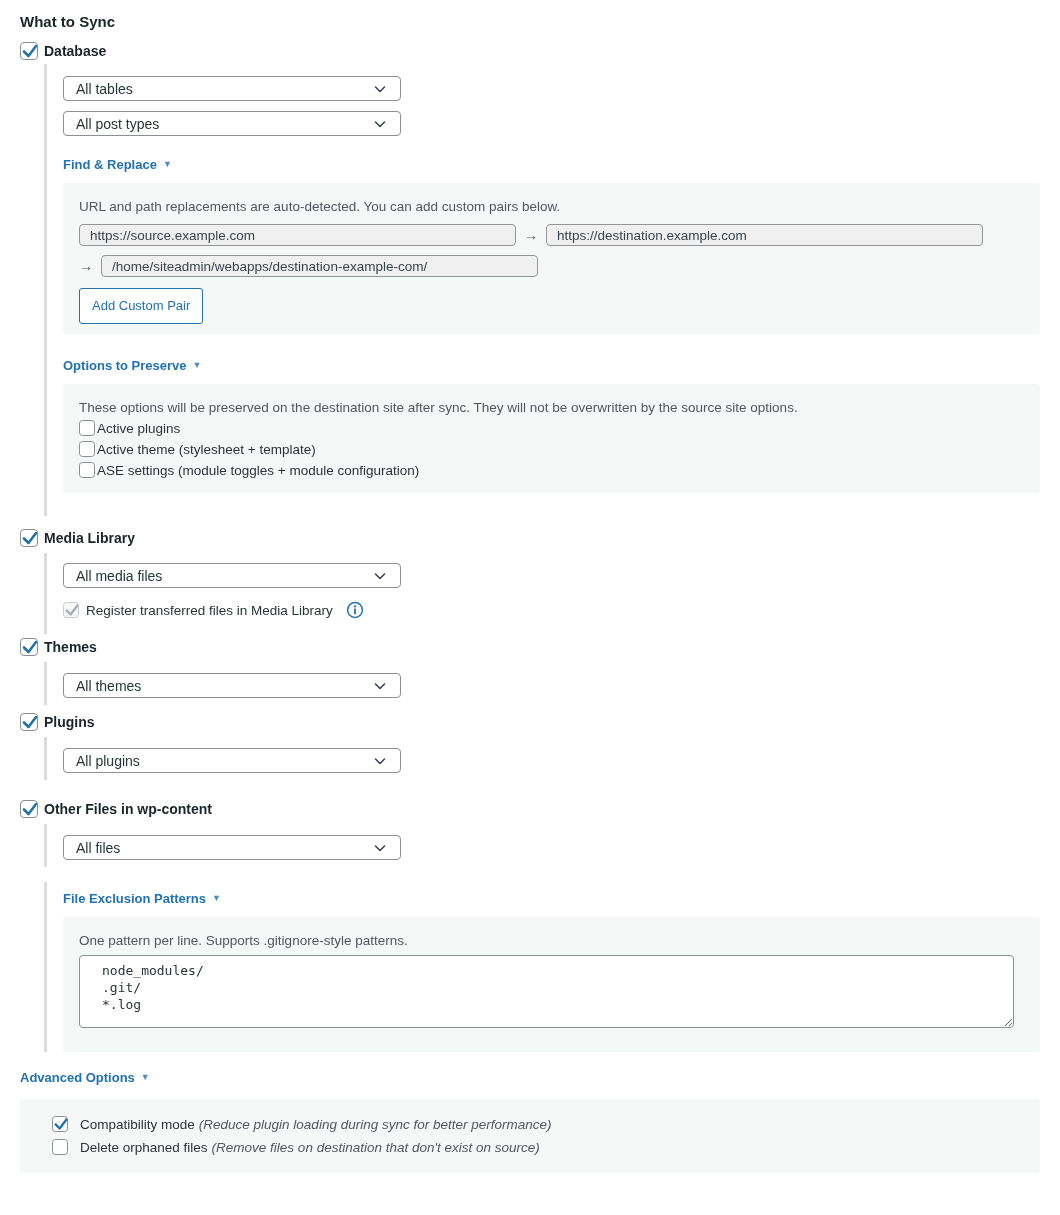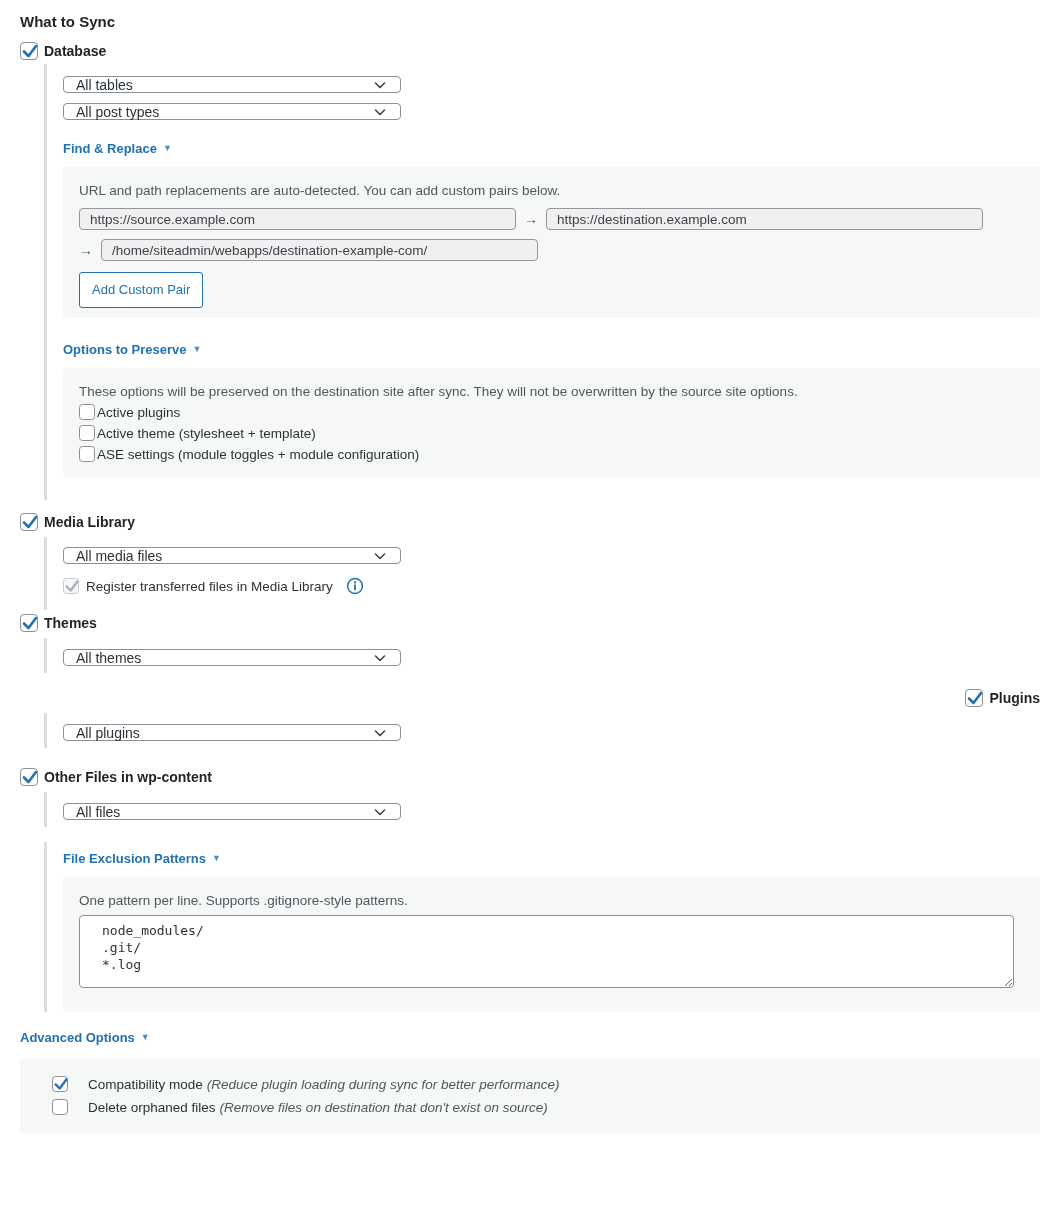--- a/index.html
+++ b/index.html
@@ -21,21 +21,21 @@
   .cb-16 svg { width:18px; height:18px; }
   .cb.checked svg { display:block; }
   .cb polyline { fill:none; stroke:#2271b1; stroke-width:2.6; stroke-linecap:round; stroke-linejoin:round; }
   .cb.dim { background:#f6f7f7; border-color:#c8cacd; cursor:default; }
   .cb.dim polyline { stroke:#a8aeb5; }
 
   
   .indent { margin-left:24px; border-left:3px solid #dcdcde; padding-left:16px; }
 
   
-  .sel { width:338px; height:17px; border:1px solid #8c8f94; border-radius:4px; background:#fff;
+  .sel { width:338px; height:25px; border:1px solid #8c8f94; border-radius:4px; background:#fff;
          display:flex; align-items:center; justify-content:space-between; padding:0 12px;
          font-size:14px; color:#2c3338; cursor:pointer; }
   .sel .chev { display:flex; flex:none; }
   .sel .chev svg { width:16px; height:16px; }
   .chev polyline { fill:none; stroke:#3c434a; stroke-width:1.6; stroke-linecap:round; stroke-linejoin:round; }
 
   
   .toggle { display:inline-flex; align-items:center; gap:6px; font-size:13px; font-weight:600;
             color:#2271b1; cursor:pointer; }
   .toggle .caret { font-size:9px; line-height:1; opacity:.8; }
@@ -65,21 +65,21 @@
   .info .dot { fill:#2271b1; }
   .info line { stroke:#2271b1; stroke-width:1.8; stroke-linecap:round; }
 
   
   .patterns { width:935px; height:73px; border:1px solid #8c8f94; border-radius:4px; background:#fff;
               padding:6px 22px; font-family:"DejaVu Sans Mono", monospace; font-size:13px; line-height:17px;
               color:#2c3338; resize:vertical; }
 
   
   .adv-note { font-style:italic; color:#50575e; margin-left:4px; }
-  .adv-row { display:flex; align-items:center; gap:20px; margin-top:7px; font-size:13.5px; color:#2c3338; }
+  .adv-row { display:flex; align-items:center; gap:12px; margin-top:7px; font-size:13.5px; color:#2c3338; }
 </style>
 </head>
 <body>
 
 <div class="page">
 
   <h1 class="title">What to Sync</h1>
 
   <div class="sec-row">
     <span class="cb checked">
@@ -215,21 +215,21 @@
     <div class="sel">
       <span>All themes</span>
       <span class="chev">
           <svg viewBox="0 0 16 16">
             <polyline points="3.5,6 8,10.5 12.5,6"></polyline>
           </svg>
         </span>
     </div>
   </div>
 
-  <div class="sec-row" style="margin-top:16px;justify-content:flex-end;">
+  <div class="sec-row" style="margin-top:8px;">
     <span class="cb checked">
       <svg viewBox="0 0 20 20">
           <polyline points="4,10.5 8.5,15 16,5"></polyline>
         </svg>
     </span>
     <span class="sec-label">Plugins</span>
   </div>
 
   <div class="indent" style="margin-top:6px; padding-top:11px; padding-bottom:7px;">
     <div class="sel">

